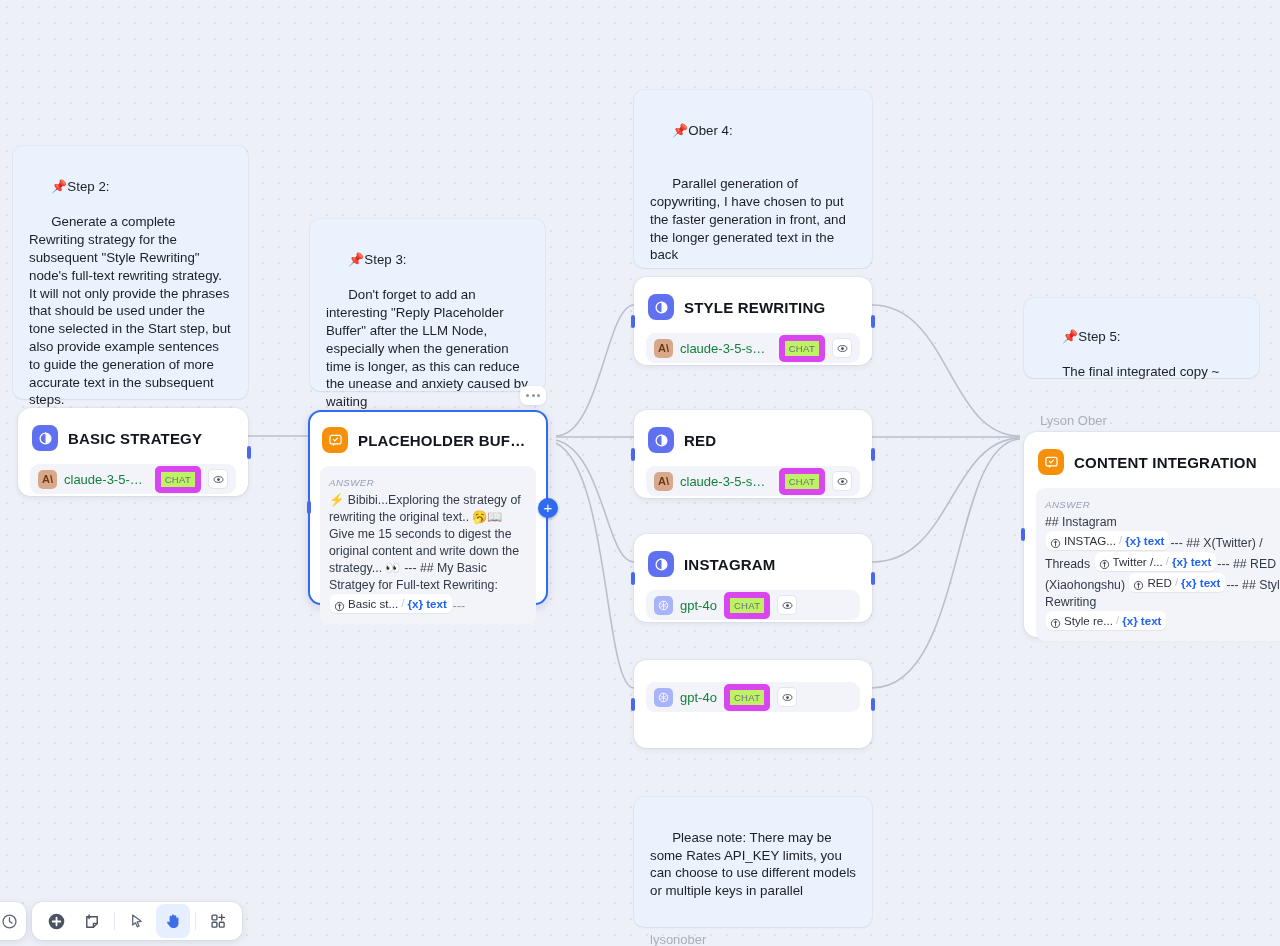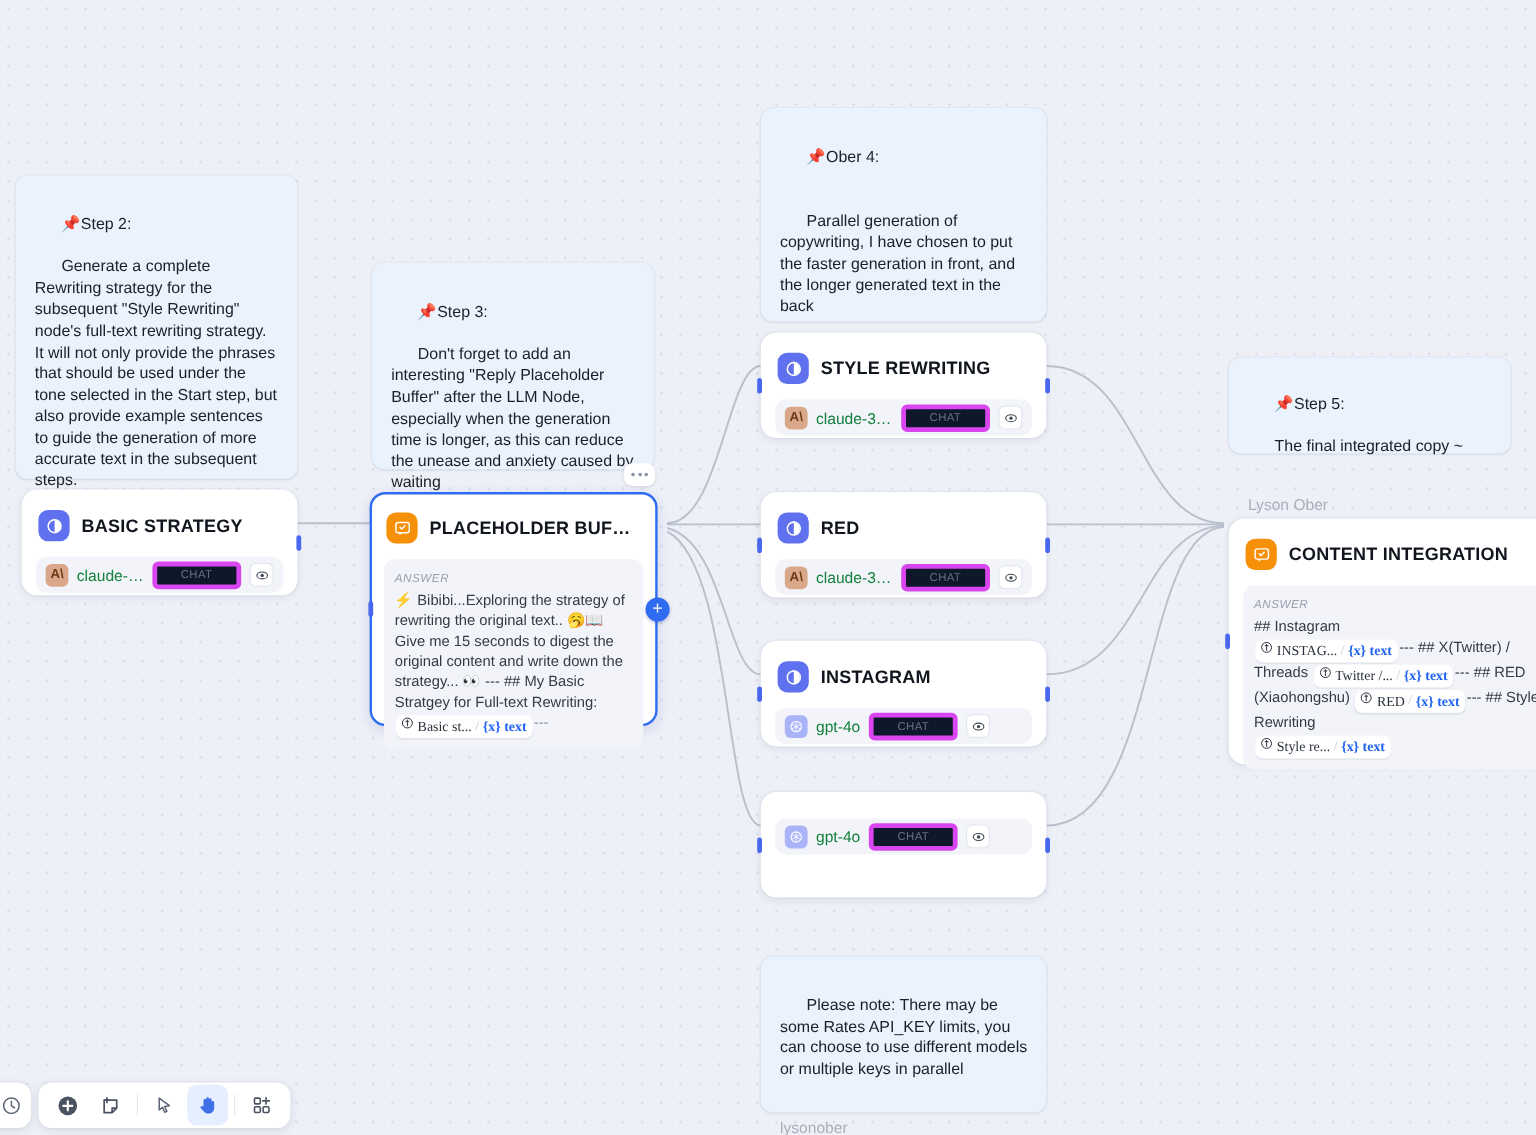--- a/index.html
+++ b/index.html
@@ -110,27 +110,27 @@
   .model-name {
     font-size: 13px;
     font-weight: normal;
     color: #15803d;
     white-space: nowrap;
     overflow: hidden;
     text-overflow: ellipsis;
     flex: 0 1 auto;
   }
   .chat-tag {
-    background: #0f172a;
-    border: 4px solid #d946ef;
+    background: #bef264;
+    border: 6px solid #d946ef;
     border-radius: 5px;
     font-size: 9.5px;
     letter-spacing: .3px;
     color: #68707f;
-    padding: 2px 20px;
+    padding: 2px 4px;
     flex: 0 0 auto;
   }
   .eye-btn {
     width: 18px; height: 18px;
     border-radius: 5px;
     background: #ffffff;
     border: 1px solid #e2e6ef;
     display: flex; align-items: center; justify-content: center;
     flex: 0 0 auto;
   }
@@ -149,31 +149,30 @@
   .answer-label {
     font-size: 9.7px;
     letter-spacing: .45px;
     color: #98a0b0;
     display: block;
     margin-bottom: 1px;
     font-style: italic;
   }
   .var-chip {
     display: inline-flex;
-    align-items: flex-start;
+    align-items: flex-end;
     gap: 3px;
     background: #ffffff;
     border-radius: 6px;
     padding: 1px 5px 1px 4px;
     margin: 0 1px;
     vertical-align: -2px;
     box-shadow: 0 1px 1px rgba(30,40,70,.07);
     white-space: nowrap;
     max-width: 100%;
-    font-family: Liberation Serif, serif;
   }
   .var-chip .vc-name {
     font-size: 11.6px;
     color: #2a303c;
     max-width: 78px;
     overflow: hidden;
     text-overflow: ellipsis;
     white-space: nowrap;
   }
   .var-chip .vc-sep { color: #c3c9d6; font-size: 11.5px; }

